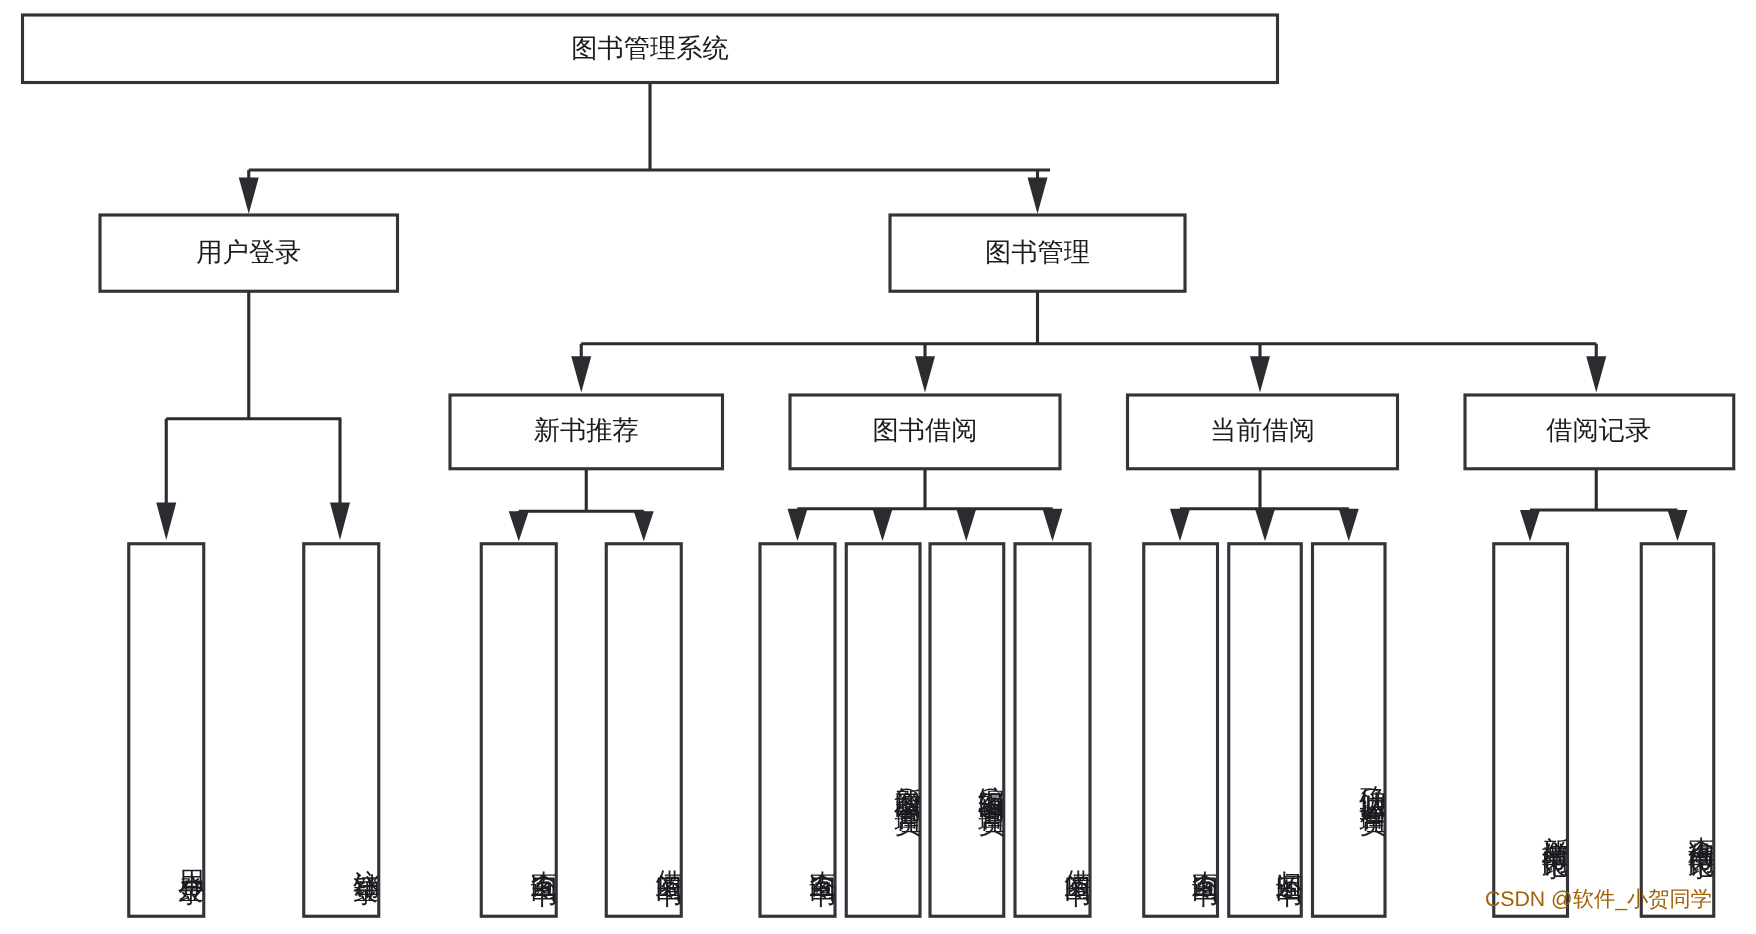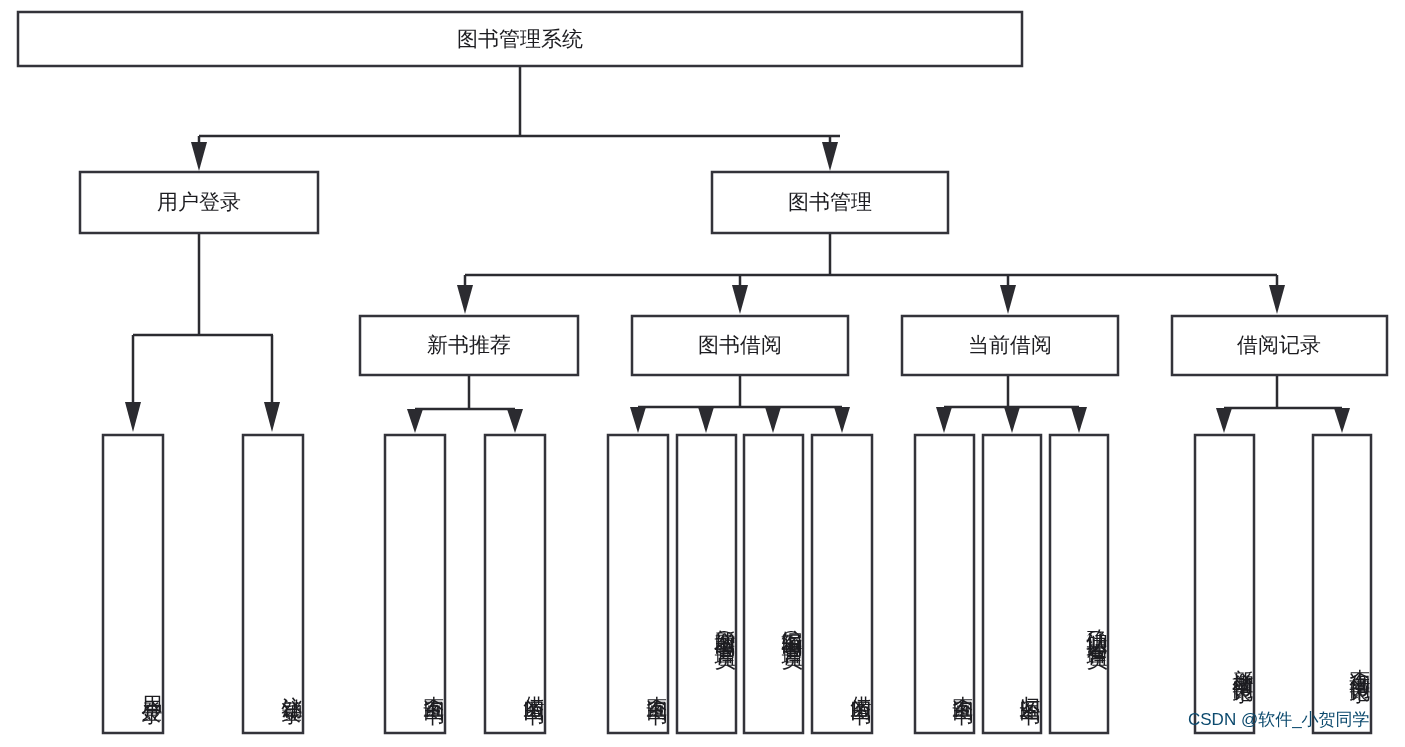--- a/index.html
+++ b/index.html
@@ -58,21 +58,21 @@
     text-align: center;
     display: flex;
     align-items: flex-start;
     justify-content: center;
     pointer-events: none;
   }
   .watermark {
     position: absolute;
     font-family: "Liberation Sans", "DejaVu Sans", sans-serif;
     font-size: 17px;
-    color: #0c4a6e;
+    color: #a16207;
     white-space: nowrap;
   }
 </style>
 </head>
 <body>
 
 <div id="canvas">
 
   <svg class="layer" viewBox="0 0 1405 747">
 

